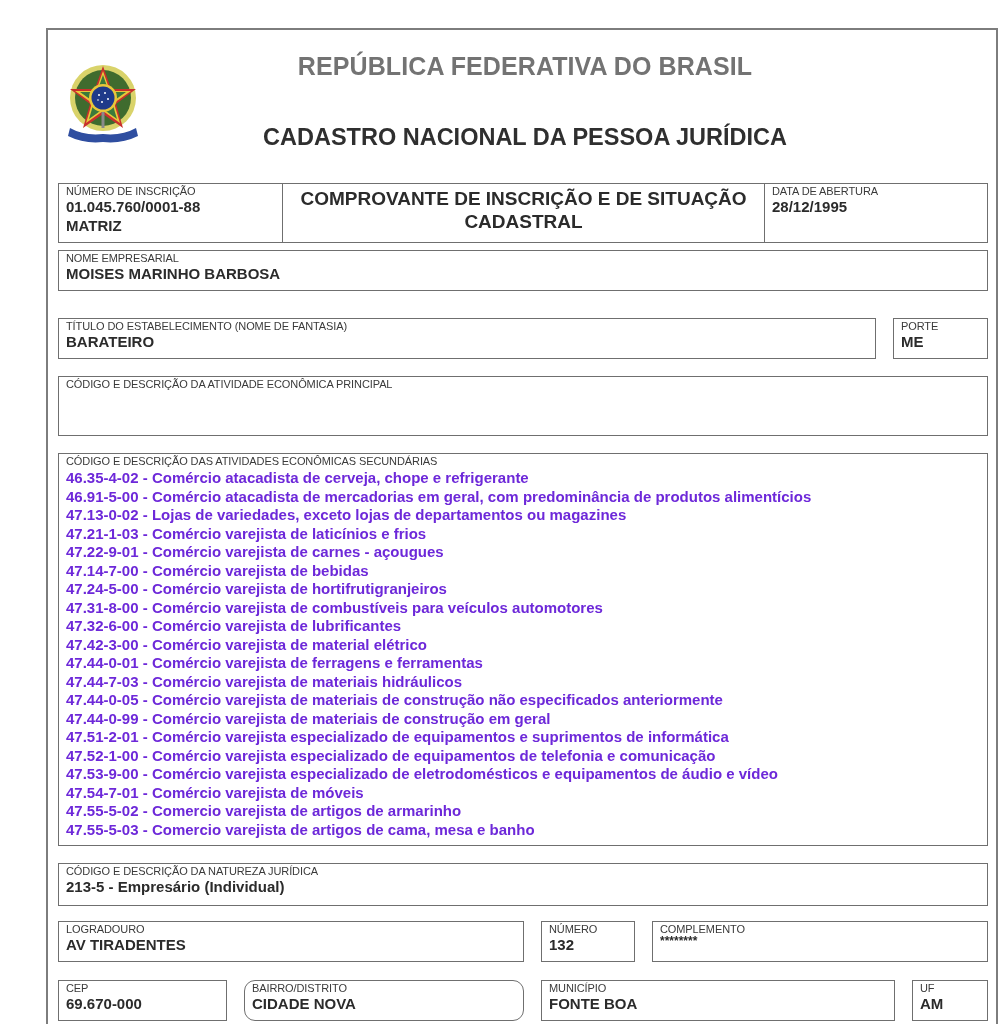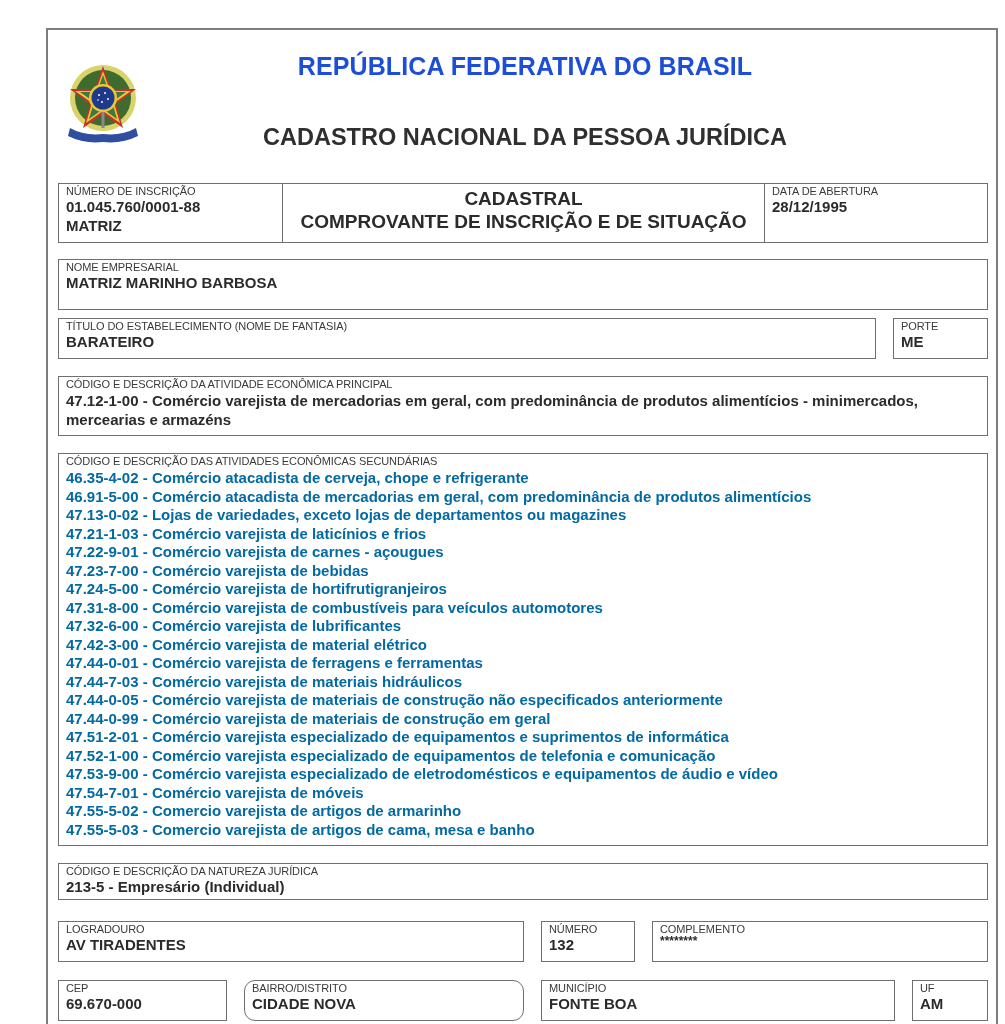--- a/index.html
+++ b/index.html
@@ -8,21 +8,21 @@
       font-family: "Liberation Sans", sans-serif; color: #2b2b2b;
     }
     .page {
       position: absolute; left: 46px; top: 28px; width: 952px; height: 1010px;
       border: 2px solid #7d7d7d; border-bottom: none; box-sizing: border-box;
       background: #fff;
     }
     .emblem { position: absolute; left: 64px; top: 62px; width: 78px; height: 82px; }
     .title1 {
       position: absolute; left: 240px; top: 52px; width: 570px; text-align: center;
-      font-size: 25px; font-weight: bold; color: #1d4ed8; letter-spacing: 0.1px;
+      font-size: 25px; font-weight: bold; color: #737373; letter-spacing: 0.1px;
     }
     .title2 {
       position: absolute; left: 220px; top: 124px; width: 610px; text-align: center;
       font-size: 23.5px; font-weight: bold; color: #2f2f2f;
     }
     .box {
       position: absolute; border: 1.5px solid #6f6f6f; box-sizing: border-box; background: #fff;
     }
     .lbl {
       position: absolute; left: 7px; top: 1px; font-size: 11px; color: #3a3a3a;
@@ -37,21 +37,21 @@
       white-space: nowrap;
     }
     .comp-title {
       position: absolute; left: 0; top: 3px; width: 100%; text-align: center;
       font-size: 19px; font-weight: bold; line-height: 23px; color: #2b2b2b;
     }
     .sec-list {
       position: absolute; left: 7px; top: 15px; margin: 0; padding: 0; list-style: none;
     }
     .sec-list li {
-      font-size: 15px; font-weight: bold; line-height: 18.5px; white-space: nowrap; color: #0369a1;
+      font-size: 15px; font-weight: bold; line-height: 18.5px; white-space: nowrap; color: #6d28d9;
     }
     .principal-text {
       position: absolute; left: 7px; top: 14px; width: 920px; font-size: 15px; font-weight: bold;
       line-height: 19px; color: #2b2b2b;
     }
     .stars { font-size: 12px; top: 12px; letter-spacing: 0px; }
   </style>
 </head>
 <body>
 
@@ -81,75 +81,74 @@
 <div class="title1">REPÚBLICA FEDERATIVA DO BRASIL</div>
 <div class="title2">CADASTRO NACIONAL DA PESSOA JURÍDICA</div>
 
 <div class="box" style="left:58px; top:183px; width:225px; height:60px;">
   <span class="lbl">NÚMERO DE INSCRIÇÃO</span>
   <span class="val">01.045.760/0001-88</span>
   <span class="val2">MATRIZ</span>
 </div>
 <div class="box" style="left:282px; top:183px; width:483px; height:60px;">
   <div class="comp-title">
+    <div>COMPROVANTE DE INSCRIÇÃO E DE SITUAÇÃO</div>
     <div>CADASTRAL</div>
-    <div>COMPROVANTE DE INSCRIÇÃO E DE SITUAÇÃO</div>
   </div>
 </div>
 <div class="box" style="left:764px; top:183px; width:224px; height:60px;">
   <span class="lbl">DATA DE ABERTURA</span>
   <span class="val">28/12/1995</span>
 </div>
 
-<div class="box" style="left:58px; top:259px; width:930px; height:51px;">
+<div class="box" style="left:58px; top:250px; width:930px; height:41px;">
   <span class="lbl">NOME EMPRESARIAL</span>
-  <span class="val">MATRIZ MARINHO BARBOSA</span>
+  <span class="val">MOISES MARINHO BARBOSA</span>
 </div>
 
 <div class="box" style="left:58px; top:318px; width:818px; height:41px;">
   <span class="lbl">TÍTULO DO ESTABELECIMENTO (NOME DE FANTASIA)</span>
   <span class="val">BARATEIRO</span>
 </div>
 <div class="box" style="left:893px; top:318px; width:95px; height:41px;">
   <span class="lbl">PORTE</span>
   <span class="val">ME</span>
 </div>
 
 <div class="box" style="left:58px; top:376px; width:930px; height:60px;">
   <span class="lbl">CÓDIGO E DESCRIÇÃO DA ATIVIDADE ECONÔMICA PRINCIPAL</span>
-  <div class="principal-text">47.12-1-00 - Comércio varejista de mercadorias em geral, com predominância de produtos alimentícios - minimercados, mercearias e armazéns</div>
 </div>
 
 <div class="box" style="left:58px; top:453px; width:930px; height:393px;">
   <span class="lbl">CÓDIGO E DESCRIÇÃO DAS ATIVIDADES ECONÔMICAS SECUNDÁRIAS</span>
   <ul class="sec-list">
     <li>46.35-4-02 - Comércio atacadista de cerveja, chope e refrigerante</li>
     <li>46.91-5-00 - Comércio atacadista de mercadorias em geral, com predominância de produtos alimentícios</li>
     <li>47.13-0-02 - Lojas de variedades, exceto lojas de departamentos ou magazines</li>
     <li>47.21-1-03 - Comércio varejista de laticínios e frios</li>
     <li>47.22-9-01 - Comércio varejista de carnes - açougues</li>
-    <li>47.23-7-00 - Comércio varejista de bebidas</li>
+    <li>47.14-7-00 - Comércio varejista de bebidas</li>
     <li>47.24-5-00 - Comércio varejista de hortifrutigranjeiros</li>
     <li>47.31-8-00 - Comércio varejista de combustíveis para veículos automotores</li>
     <li>47.32-6-00 - Comércio varejista de lubrificantes</li>
     <li>47.42-3-00 - Comércio varejista de material elétrico</li>
     <li>47.44-0-01 - Comércio varejista de ferragens e ferramentas</li>
     <li>47.44-7-03 - Comércio varejista de materiais hidráulicos</li>
     <li>47.44-0-05 - Comércio varejista de materiais de construção não especificados anteriormente</li>
     <li>47.44-0-99 - Comércio varejista de materiais de construção em geral</li>
     <li>47.51-2-01 - Comércio varejista especializado de equipamentos e suprimentos de informática</li>
     <li>47.52-1-00 - Comércio varejista especializado de equipamentos de telefonia e comunicação</li>
     <li>47.53-9-00 - Comércio varejista especializado de eletrodomésticos e equipamentos de áudio e vídeo</li>
     <li>47.54-7-01 - Comércio varejista de móveis</li>
     <li>47.55-5-02 - Comercio varejista de artigos de armarinho</li>
     <li>47.55-5-03 - Comercio varejista de artigos de cama, mesa e banho</li>
   </ul>
 </div>
 
-<div class="box" style="left:58px; top:863px; width:930px; height:37px;">
+<div class="box" style="left:58px; top:863px; width:930px; height:43px;">
   <span class="lbl">CÓDIGO E DESCRIÇÃO DA NATUREZA JURÍDICA</span>
   <span class="val">213-5 - Empresário (Individual)</span>
 </div>
 
 <div class="box" style="left:58px; top:921px; width:466px; height:41px;">
   <span class="lbl">LOGRADOURO</span>
   <span class="val">AV TIRADENTES</span>
 </div>
 <div class="box" style="left:541px; top:921px; width:94px; height:41px;">
   <span class="lbl">NÚMERO</span>

